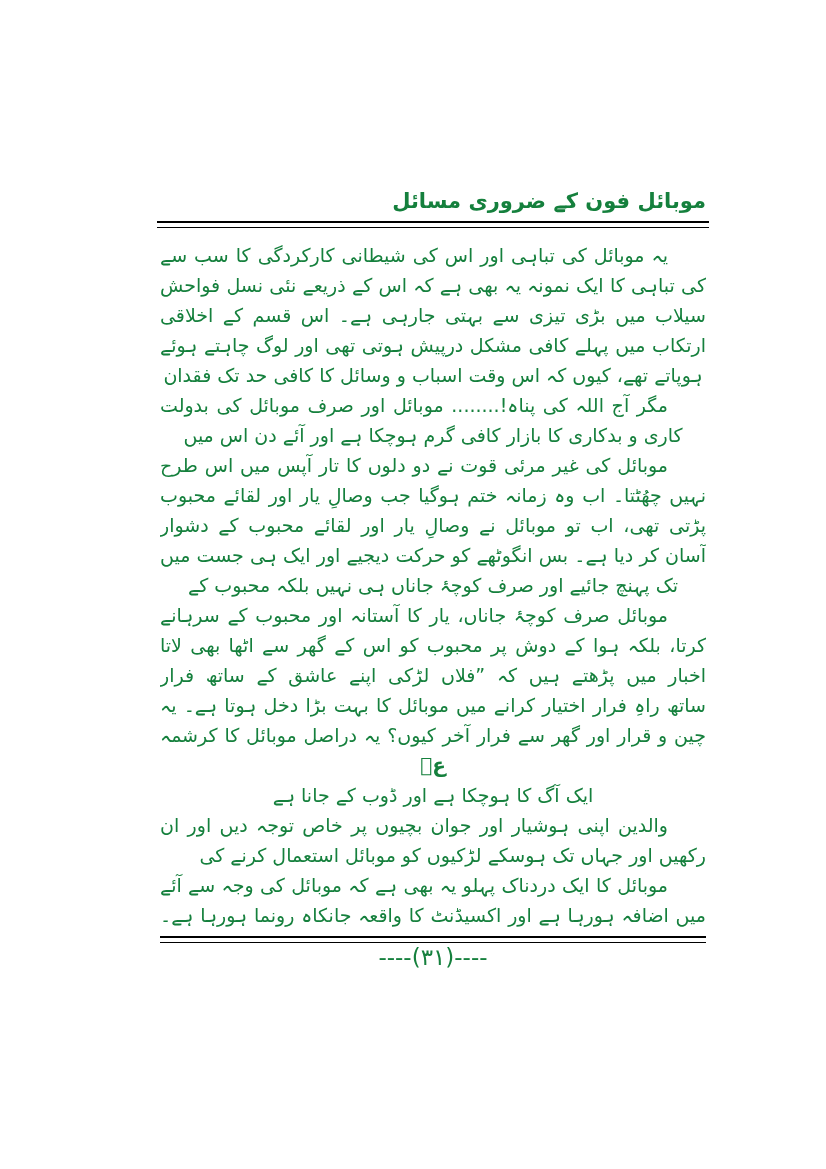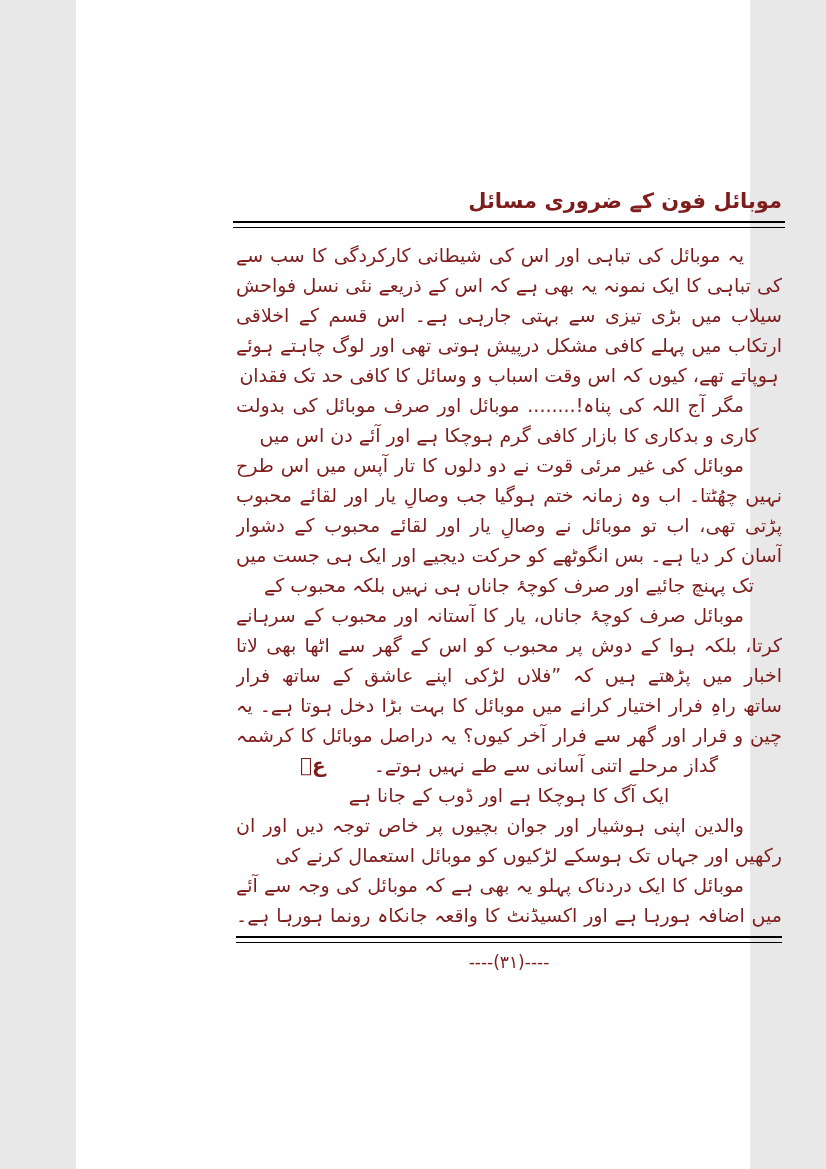--- a/index.html
+++ b/index.html
@@ -1,18 +1,18 @@
 <!DOCTYPE html>
 <html lang="ur"><head>
 <meta charset="utf-8">
 <style>
   html,body { margin:0; padding:0; background:#e8e8e8; }
   .page {
-    position:relative; width:674px; height:1169px; margin:0 auto;
-    background:#ffffff; color:#7f1d1d;
+    position:relative; width:826px; height:1169px; margin:0 auto;
+    background:#ffffff; color:#15803d;
     font-family:"DejaVu Sans", sans-serif;
   }
   .content {
     position:absolute; top:184px; left:160px; width:546px;
     direction:rtl;
   }
   .title {
     text-align:right; font-size:21px; font-weight:bold;
     height:34px; line-height:34px; overflow:hidden;
     padding-left:6px;
@@ -29,22 +29,22 @@
     text-align:right;
   }
   .ln.j { text-align:justify; text-align-last:justify; }
   .ln.ind { padding-right:38px; }
   .ln.c { text-align:center; }
   .ln.flexc {
     display:flex; justify-content:center; align-items:center; gap:48px;
   }
   .ln.flexc .vm { font-size:20px; font-weight:bold; }
   .footer {
-    margin-top:5px; text-align:center; direction:ltr;
-    font-size:17px; height:28px; line-height:28px; letter-spacing:1px;
+    text-align:center; direction:ltr;
+    font-size:23px; height:28px; line-height:28px; letter-spacing:1px;
   }
 </style>
 </head>
 <body>
 
 <div class="page">
   <div class="content">
 
     <div class="title">موبائل فون کے ضروری مسائل</div>
     <div class="rule top-rule"></div>
@@ -62,21 +62,20 @@
       <div class="ln j">پڑتی تھی، اب تو موبائل نے وصالِ یار اور لقائے محبوب کے دشوار طلب اور صبر آزما مراحل کو بہت</div>
       <div class="ln j">آسان کر دیا ہے۔ بس انگوٹھے کو حرکت دیجیے اور ایک ہی جست میں کوچۂ جاناں اور محبوب کے آستانہ</div>
       <div class="ln c">تک پہنچ جائیے اور صرف کوچۂ جاناں ہی نہیں بلکہ محبوب کے سرہانا تک گھس جائیے۔</div>
       <div class="ln j ind">موبائل صرف کوچۂ جاناں، یار کا آستانہ اور محبوب کے سرہانے تک پہنچنے پر ہی اکتفا نہیں</div>
       <div class="ln j">کرتا، بلکہ ہوا کے دوش پر محبوب کو اس کے گھر سے اٹھا بھی لاتا ہے۔ یہی وجہ ہے کہ آپ آئے دن</div>
       <div class="ln j">اخبار میں پڑھتے ہیں کہ ”فلاں لڑکی اپنے عاشق کے ساتھ فرار ہوگئی“۔ معشوق کو اپنے عاشق کے</div>
       <div class="ln j">ساتھ راہِ فرار اختیار کرانے میں موبائل کا بہت بڑا دخل ہوتا ہے۔ یہ عشق و معاشقہ، یہ خَلا و مَلا، یہ</div>
       <div class="ln j">چین و قرار اور گھر سے فرار آخر کیوں؟ یہ دراصل موبائل کا کرشمہ ہے۔ ورنہ عشق و محبت کے یہ جاں</div>
 
       <div class="ln flexc">
-        <span>گداز مرحلے اتنی آسانی سے طے نہیں ہوتے۔</span>
         <span class="vm">عؔ</span>
       </div>
 
       <div class="ln c">ایک آگ کا ہوچکا ہے اور ڈوب کے جانا ہے</div>
 
       <div class="ln j ind">والدین اپنی ہوشیار اور جوان بچیوں پر خاص توجہ دیں اور ان کی نقل و حرکت پر کڑی نگاہ</div>
       <div class="ln">رکھیں اور جہاں تک ہوسکے لڑکیوں کو موبائل استعمال کرنے کی اجازت نہ دیں۔ ورنہ........</div>
       <div class="ln j ind">موبائل کا ایک دردناک پہلو یہ بھی ہے کہ موبائل کی وجہ سے آئے دن سڑک حادثات</div>
       <div class="ln j">میں اضافہ ہورہا ہے اور اکسیڈنٹ کا واقعہ جانکاہ رونما ہورہا ہے۔ موبائل رحمت کے بجائے سراپا</div>
     </div>

